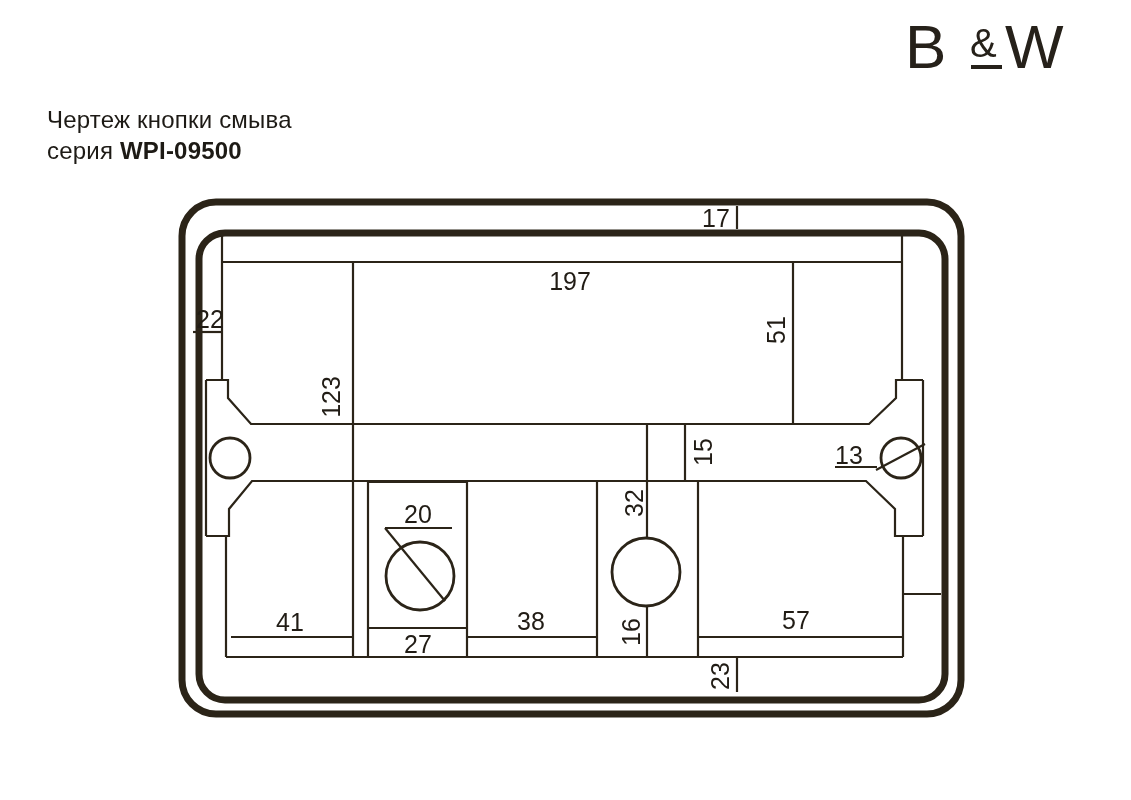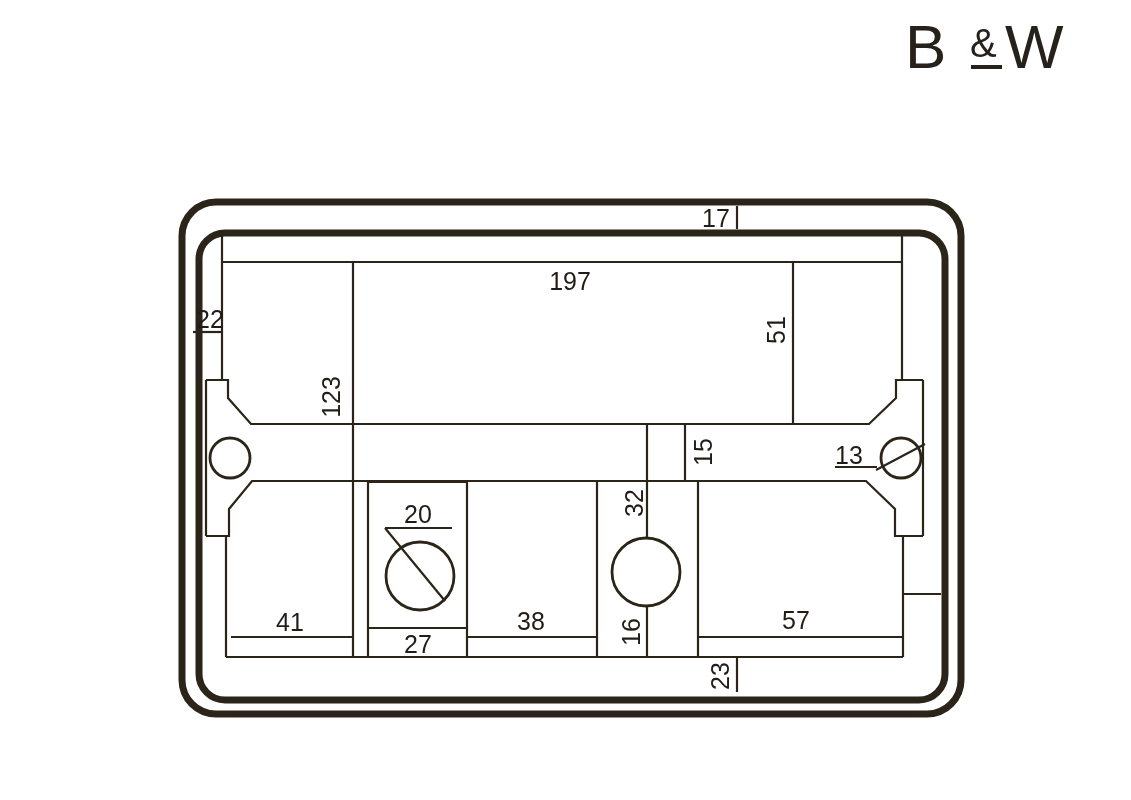--- a/index.html
+++ b/index.html
@@ -37,20 +37,22 @@
     font-family:"Liberation Sans",sans-serif;
     text-anchor:middle;dominant-baseline:central;
   }
 </style>
 </head>
 <body>
 
 <div class="page">
 
   <div class="title">
+    <div>Чертеж кнопки смыва</div>
+    <div><span>серия</span> <span class="bold">WPI-09500</span></div>
   </div>
 
   <div class="logo">
     <span class="logo-b">B</span>
     <span class="logo-amp">&amp;</span>
     <span class="logo-bar"></span>
     <span class="logo-w">W</span>
   </div>
 
   <svg width="1131" height="800" viewBox="0 0 1131 800">

